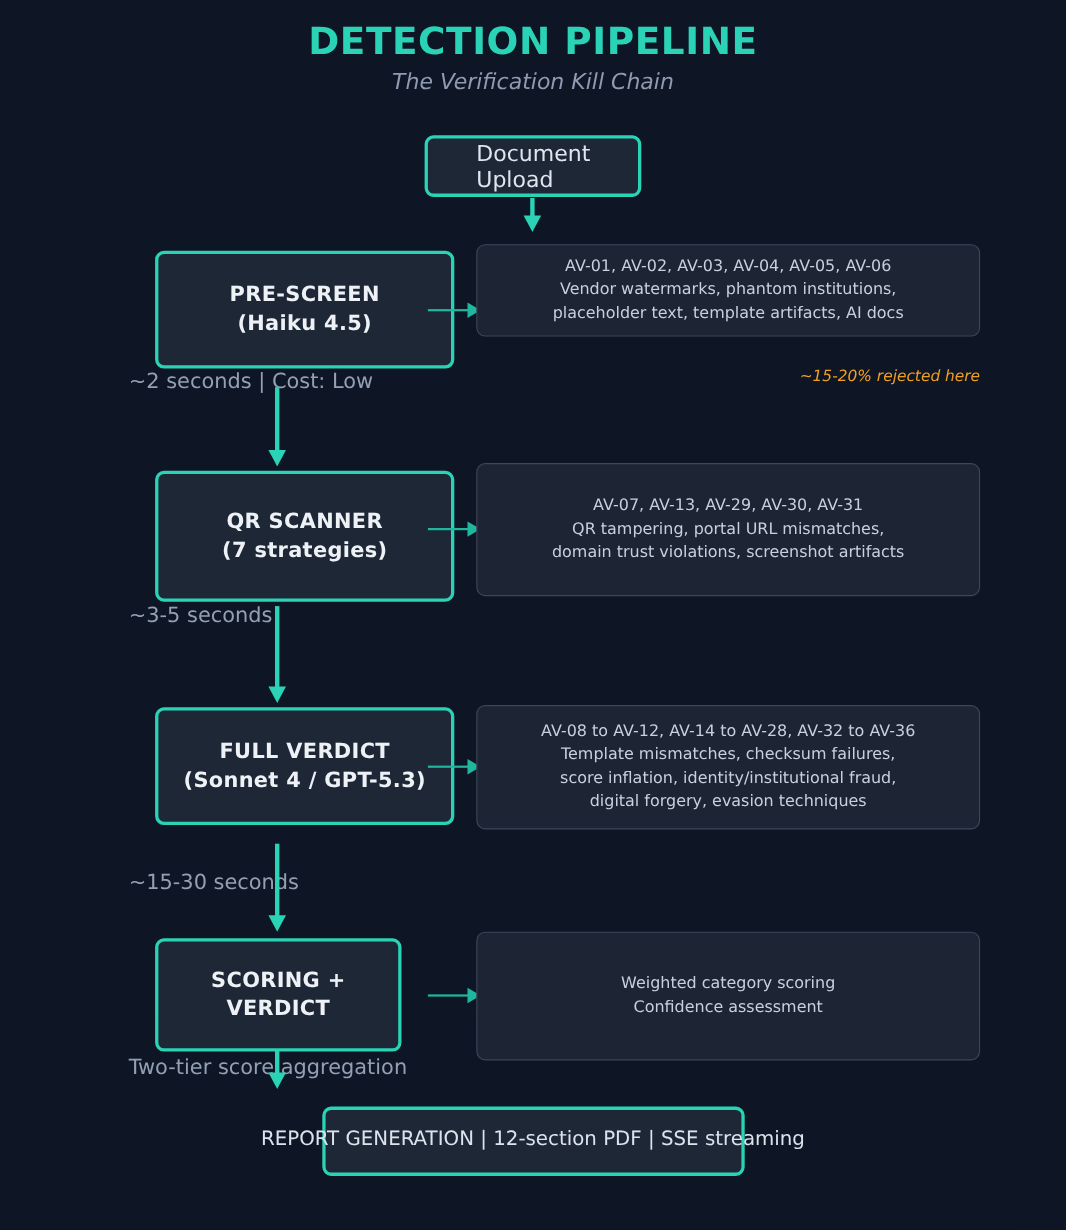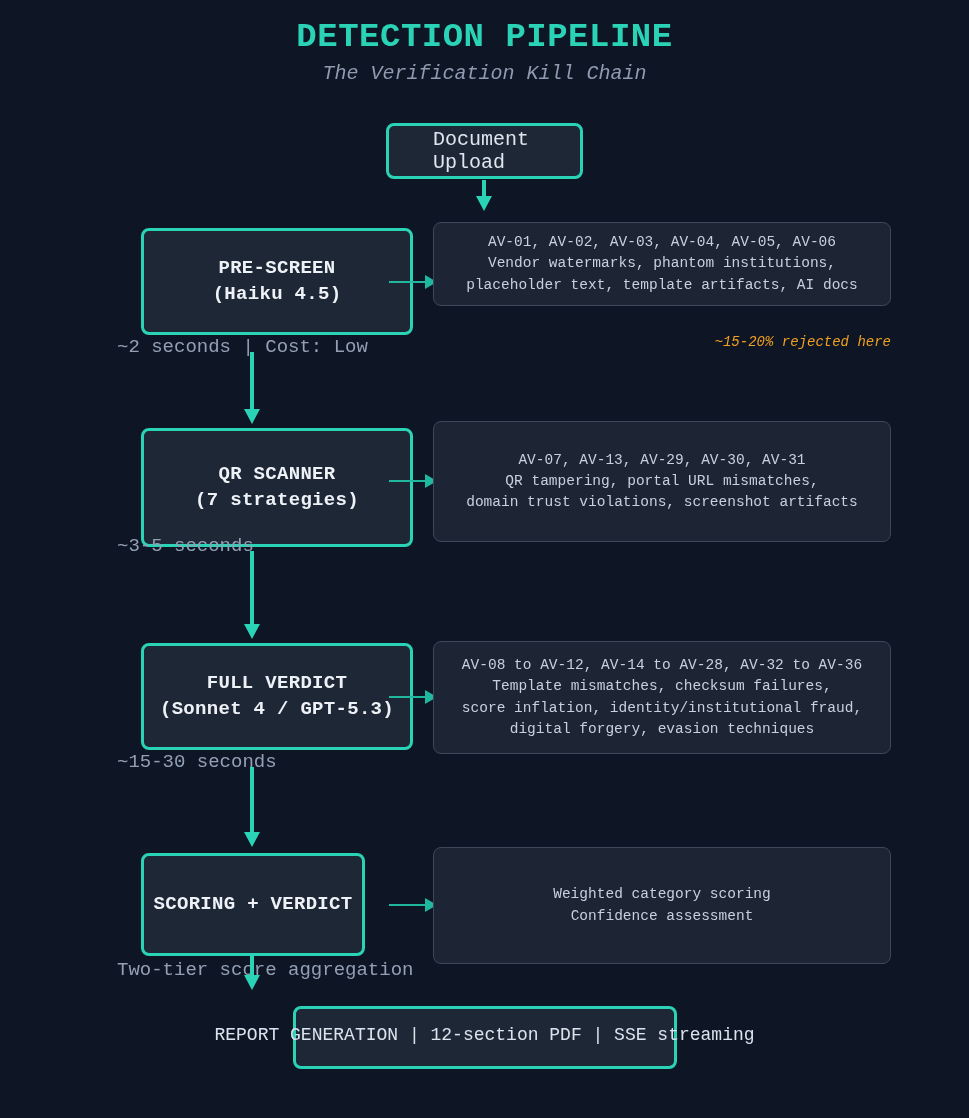--- a/index.html
+++ b/index.html
@@ -2,21 +2,21 @@
 <html><head>
 <meta charset="utf-8">
 <style>
   * { box-sizing: border-box; margin: 0; padding: 0; }
   html, body {
     width: 969px; height: 1118px;
     background: #0e1525;
     font-family: "DejaVu Sans", sans-serif;
     overflow: hidden;
   }
-  #root { position: relative; width: 969px; height: 1118px; font-family: Liberation Mono, monospace; }
+  #root { position: relative; width: 969px; height: 1118px; }
 
   
   .title {
     position: absolute; left: 0; top: 18px; width: 969px;
     text-align: center;
     font-size: 34px; font-weight: bold; letter-spacing: 0.5px;
     color: #2ad3b5;
   }
   .subtitle {
     position: absolute; left: 0; top: 62px; width: 969px;
@@ -183,21 +183,21 @@
     <div class="shaft"></div>
     <div class="head"></div>
   </div>
   <div class="detail-panel" style="left:433px; top:421px; width:458px; height:121px;">
     <div class="detail-text">
       <div>AV-07, AV-13, AV-29, AV-30, AV-31</div>
       <div>QR tampering, portal URL mismatches,</div>
       <div>domain trust violations, screenshot artifacts</div>
     </div>
   </div>
-  <div class="edge-label" style="left:117px; top:535px; width:272px;">~3-5 seconds</div>
+  <div class="edge-label" style="left:117px; top:548px; width:272px;">~3-5 seconds</div>
   <div class="v-arrow" style="left:243px; top:551px; width:18px; height:88px;">
     <div class="shaft"></div>
     <div class="head"></div>
   </div>
 
   <div class="stage-box" style="left:117px; top:643px; width:272px; height:107px;">
     <div class="stage-label">
       <div>FULL VERDICT</div>
       <div>(Sonnet 4 / GPT-5.3)</div>
     </div>
@@ -207,21 +207,21 @@
     <div class="head"></div>
   </div>
   <div class="detail-panel" style="left:433px; top:641px; width:458px; height:113px;">
     <div class="detail-text">
       <div>AV-08 to AV-12, AV-14 to AV-28, AV-32 to AV-36</div>
       <div>Template mismatches, checksum failures,</div>
       <div>score inflation, identity/institutional fraud,</div>
       <div>digital forgery, evasion techniques</div>
     </div>
   </div>
-  <div class="edge-label" style="left:117px; top:751px; width:272px;">~15-30 seconds</div>
+  <div class="edge-label" style="left:117px; top:791px; width:272px;">~15-30 seconds</div>
   <div class="v-arrow" style="left:243px; top:767px; width:18px; height:80px;">
     <div class="shaft"></div>
     <div class="head"></div>
   </div>
 
   <div class="stage-box" style="left:117px; top:853px; width:224px; height:103px;">
     <div class="stage-label">
       <div>SCORING + VERDICT</div>
     </div>
   </div>

